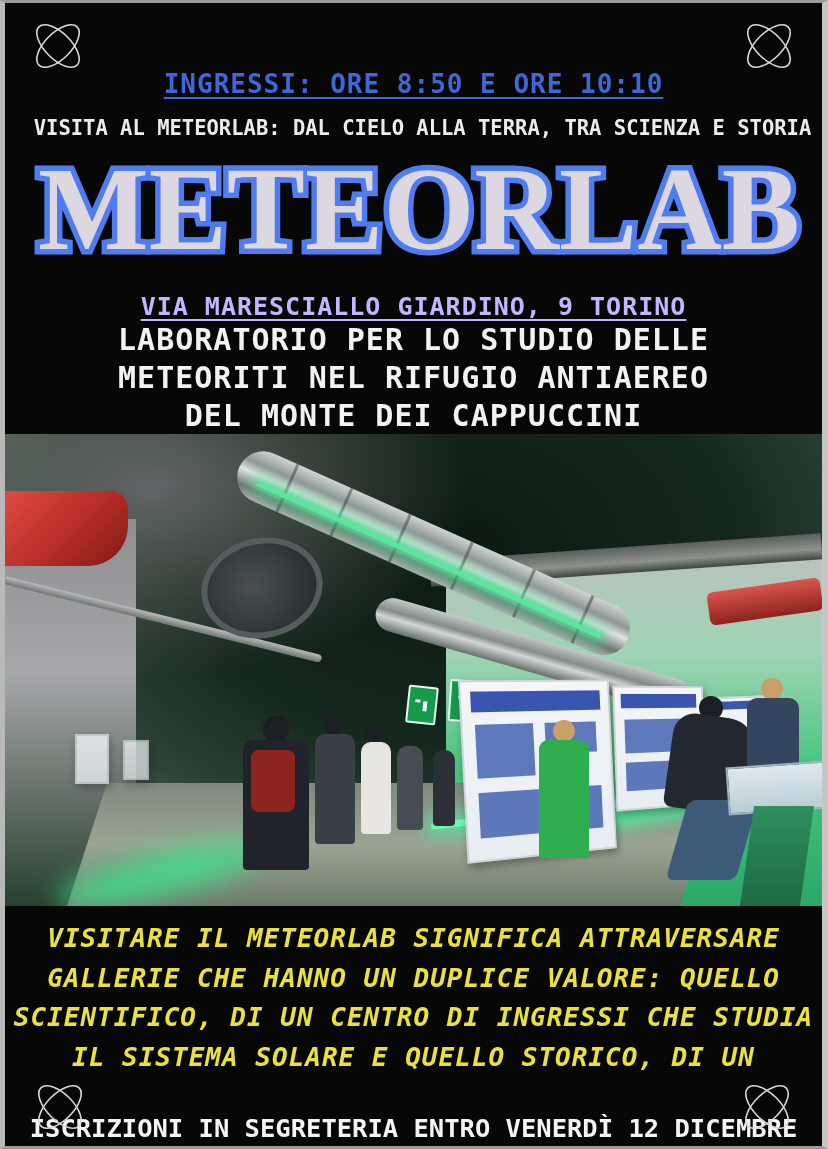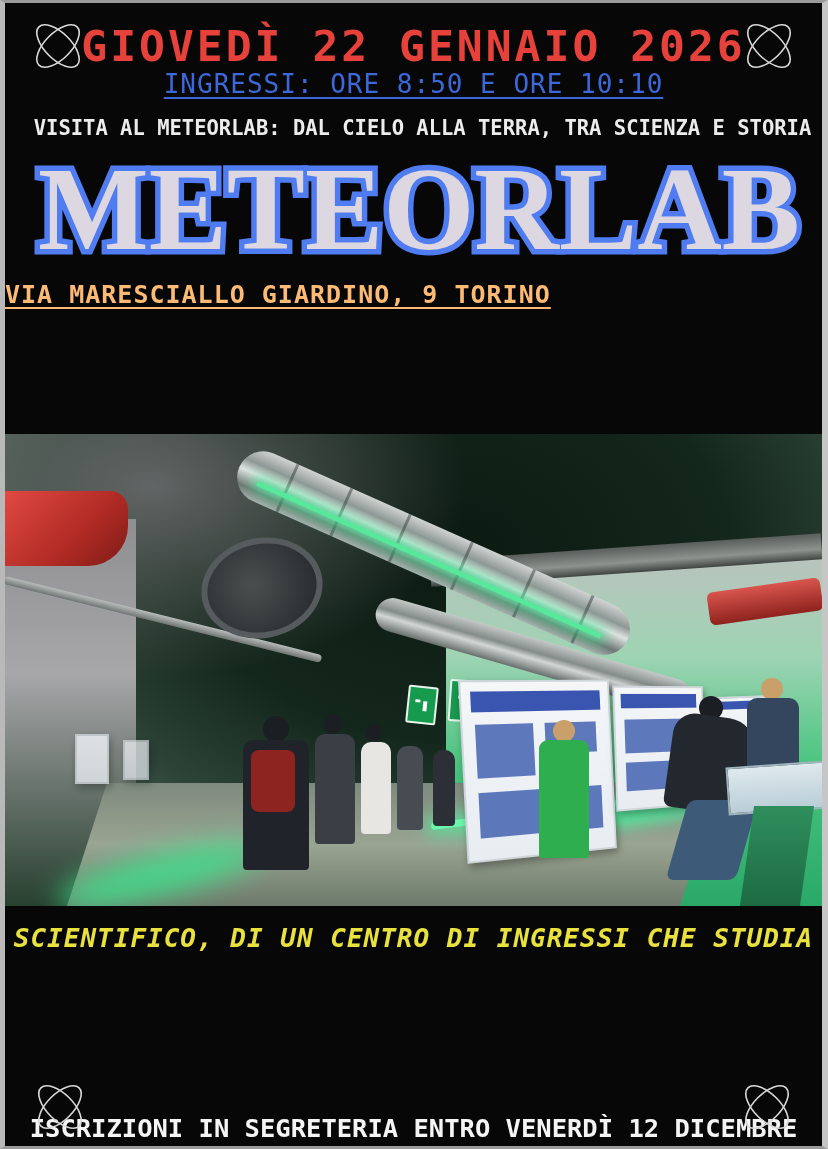--- a/index.html
+++ b/index.html
@@ -23,38 +23,38 @@
   .atom-br{right:24px;bottom:8px;}
 
   .date-title{
     position:absolute;top:18px;left:0;width:100%;
     text-align:center;
     color:#e6413b;font-weight:bold;font-size:43px;letter-spacing:3px;
   }
   .entries{
     position:absolute;top:66px;left:0;width:100%;
     text-align:center;
-    color:#3d68d9;font-weight:normal;font-size:26px;letter-spacing:1px;
+    color:#3d68d9;font-weight:bold;font-size:26px;letter-spacing:1px;
     text-decoration:underline;text-underline-offset:4px;
   }
   .subtitle{
     position:absolute;top:113px;left:0;width:100%;
     text-align:center;
     color:#ececec;font-weight:bold;font-size:20.5px;letter-spacing:0px;margin-left:9px;
   }
   .main-title-wrap{position:absolute;top:142px;left:0;width:828px;height:128px;}
   .main-title-wrap text{
     font-family:"Liberation Serif","DejaVu Serif",serif;
     font-weight:bold;
     paint-order:stroke fill;
   }
   .address{
-    position:absolute;top:277px;left:0;width:100%;
-    text-align:left;
-    color:#fdba74;font-weight:bold;font-size:25px;letter-spacing:1px;
+    position:absolute;top:289px;left:0;width:100%;
+    text-align:center;
+    color:#c4b5fd;font-weight:bold;font-size:25px;letter-spacing:1px;
     text-decoration:underline;text-underline-offset:4px;
   }
   .description{
     position:absolute;top:318px;left:0;width:100%;
     text-align:center;
     color:#f2f2f2;font-weight:bold;font-size:30px;line-height:38px;letter-spacing:1px;
   }
 
   
   .photo{
@@ -153,30 +153,34 @@
   </div>
   <div class="atom atom-tr">
     <svg viewBox="0 0 62 62">
         <g fill="none" stroke="#d8d8d8" stroke-width="1.6">
       <ellipse cx="31" cy="31" rx="27" ry="13" transform="rotate(45 31 31)"></ellipse>
       <ellipse cx="31" cy="31" rx="27" ry="13" transform="rotate(-45 31 31)"></ellipse>
     </g>
       </svg>
   </div>
 
-  <div class="date-title">GIOVEDÌ 22 GENNAIO 2026</div>
   <div class="entries">INGRESSI: ORE 8:50 E ORE 10:10</div>
   <div class="subtitle">VISITA AL METEORLAB: DAL CIELO ALLA TERRA, TRA SCIENZA E STORIA</div>
 
   <svg class="main-title-wrap" viewBox="0 0 828 128">
     <text x="414" y="104" text-anchor="middle" font-size="118" textLength="762" lengthAdjust="spacingAndGlyphs" fill="#dcd7e0" stroke="#4f7cf0" stroke-width="11">METEORLAB</text>
   </svg>
 
   <div class="address">VIA MARESCIALLO GIARDINO, 9 TORINO</div>
 
+  <div class="description">
+    <div>LABORATORIO PER LO STUDIO DELLE</div>
+    <div>METEORITI NEL RIFUGIO ANTIAEREO</div>
+    <div>DEL MONTE DEI CAPPUCCINI</div>
+  </div>
 
   <div class="photo">
     <div class="vault"></div>
     <div class="ceiling-shadow"></div>
     <div class="leftwall"></div>
     <div class="rightwall"></div>
     <div class="rightwall-rail"></div>
     <div class="floor"></div>
     <div class="floor-glow-left"></div>
     <div class="floor-glow-right"></div>
@@ -239,21 +243,24 @@
     <div class="silhouette" style="left:664px;top:282px;width:84px;height:96px;border-radius:22px 30px 8px 8px;transform:rotate(8deg);background:#23272e;"></div>
     <div class="silhouette" style="left:672px;top:366px;width:70px;height:80px;background:#3d5a78;border-radius:8px;transform:skewX(-16deg);"></div>
 
     <div class="head" style="left:756px;top:244px;width:22px;height:22px;background:#caa06a;"></div>
     <div class="silhouette" style="left:742px;top:264px;width:52px;height:108px;background:#33465e;"></div>
     <div class="case-top" style="left:722px;top:330px;width:95px;height:44px;transform:rotate(-4deg);"></div>
     <div class="case-base" style="left:742px;top:372px;width:60px;height:100px;transform:skewX(-8deg);"></div>
   </div>
 
   <div class="body-text">
+    <div>VISITARE IL METEORLAB SIGNIFICA ATTRAVERSARE</div>
+    <div>GALLERIE CHE HANNO UN DUPLICE VALORE: QUELLO</div>
     <div>SCIENTIFICO, DI UN CENTRO DI INGRESSI CHE STUDIA</div>
+    <div>IL SISTEMA SOLARE E QUELLO STORICO, DI UN</div>
   </div>
 
   <div class="footer">ISCRIZIONI IN SEGRETERIA ENTRO VENERDÌ 12 DICEMBRE</div>
 
   <div class="atom atom-bl">
     <svg viewBox="0 0 62 62">
         <g fill="none" stroke="#d8d8d8" stroke-width="1.6">
       <ellipse cx="31" cy="31" rx="27" ry="13" transform="rotate(45 31 31)"></ellipse>
       <ellipse cx="31" cy="31" rx="27" ry="13" transform="rotate(-45 31 31)"></ellipse>
     </g>

